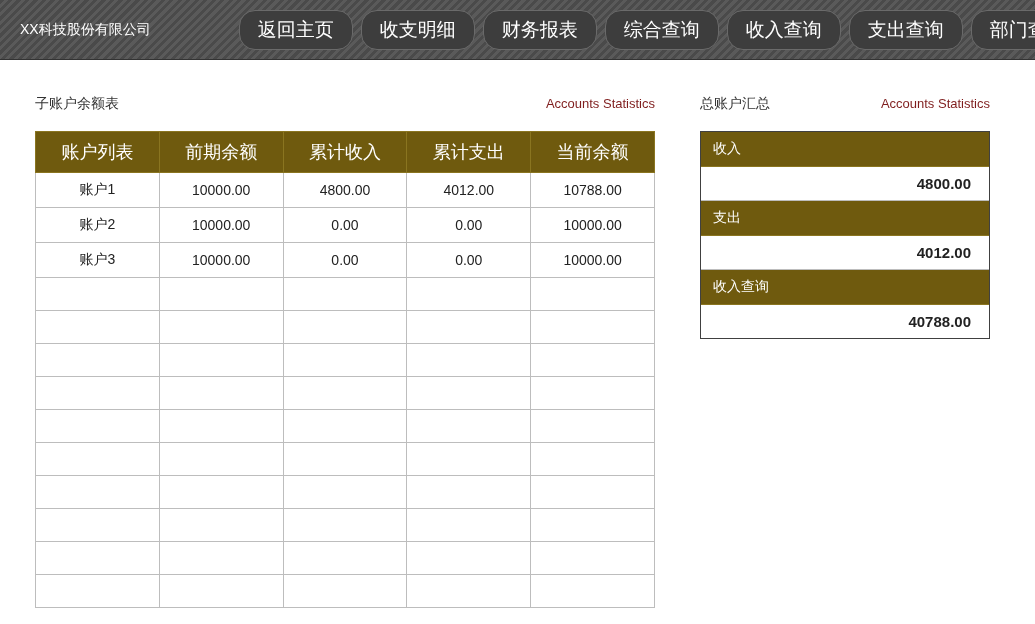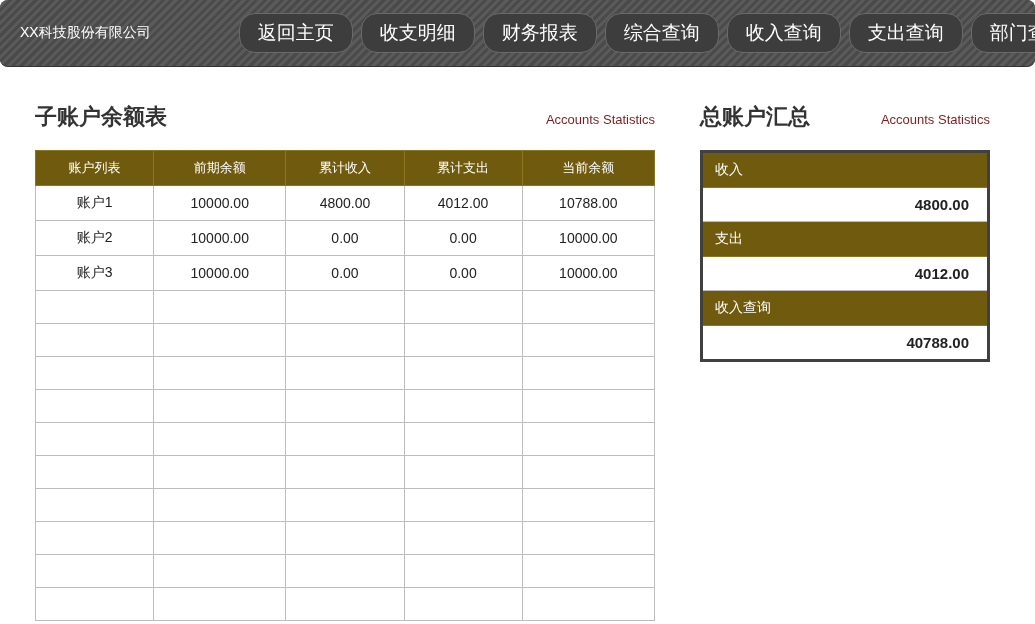--- a/index.html
+++ b/index.html
@@ -4,33 +4,32 @@
   <style>
     * { margin: 0; padding: 0; box-sizing: border-box; }
     body {
       font-family: "Microsoft YaHei", Arial, sans-serif;
       background: #fff;
       width: 1035px;
       height: 624px;
       overflow: hidden;
     }
     .topbar {
-      height: 67px;
+      height: 60px;
       background: repeating-linear-gradient(
         135deg,
         #4a4a4a 0px, #4a4a4a 3px,
         #5a5a5a 3px, #5a5a5a 6px
       );
       background-color: #4a4a4a;
       display: flex;
       align-items: center;
       padding-left: 20px;
       gap: 8px;
       border-bottom: 1px solid #333;
-      border-radius: 8px;
     }
     .company {
       color: #fff;
       font-size: 14px;
       margin-right: 80px;
       white-space: nowrap;
     }
     .navbtn {
       background: #3d3d3d;
       border: 1px solid #6a6a6a;
@@ -53,52 +52,52 @@
     .panel { }
     .panel-left { flex: 0 0 620px; }
     .panel-right { flex: 0 0 290px; }
     .panel-header {
       display: flex;
       justify-content: space-between;
       align-items: baseline;
       margin-bottom: 18px;
     }
     .panel-title {
-      font-size: 22px;
+      font-size: 14px;
       color: #333;
-      font-weight: 700;
+      font-weight: 400;
     }
     .panel-sub {
       color: #7f1d1d;
       font-size: 13px;
     }
     .tbl {
       width: 100%;
       border-collapse: collapse;
       border: 1px solid #00b28a;
     }
     .tbl th {
       background: #6f5a0e;
       color: #fff;
       font-weight: normal;
-      font-size: 13px;
+      font-size: 18px;
       padding: 8px 0;
       border: 1px solid #8a7520;
       text-align: center;
     }
     .tbl td {
       border: 1px solid #bdbdbd;
       padding: 8px 0;
       text-align: center;
       font-size: 14px;
       color: #222;
       height: 32px;
     }
     .summary {
-      border: 3px solid #404040;
+      border: 1px solid #404040;
     }
     .sum-head {
       background: #6f5a0e;
       color: #fff;
       font-size: 14px;
       padding: 8px 12px;
       border-bottom: 1px solid #8a7520;
     }
     .sum-val {
       text-align: right;

